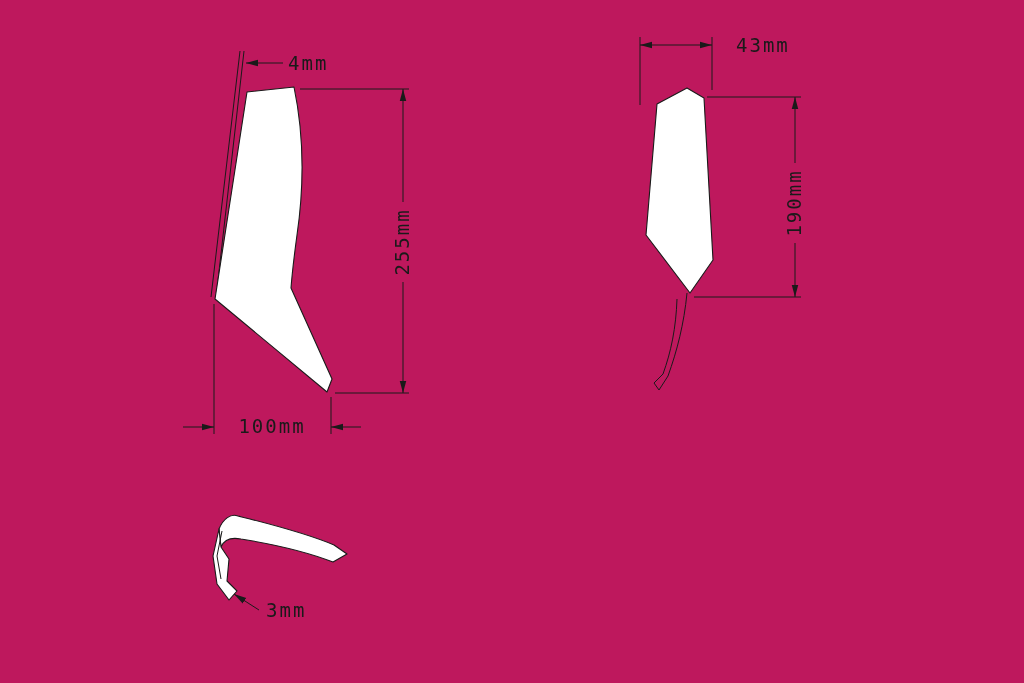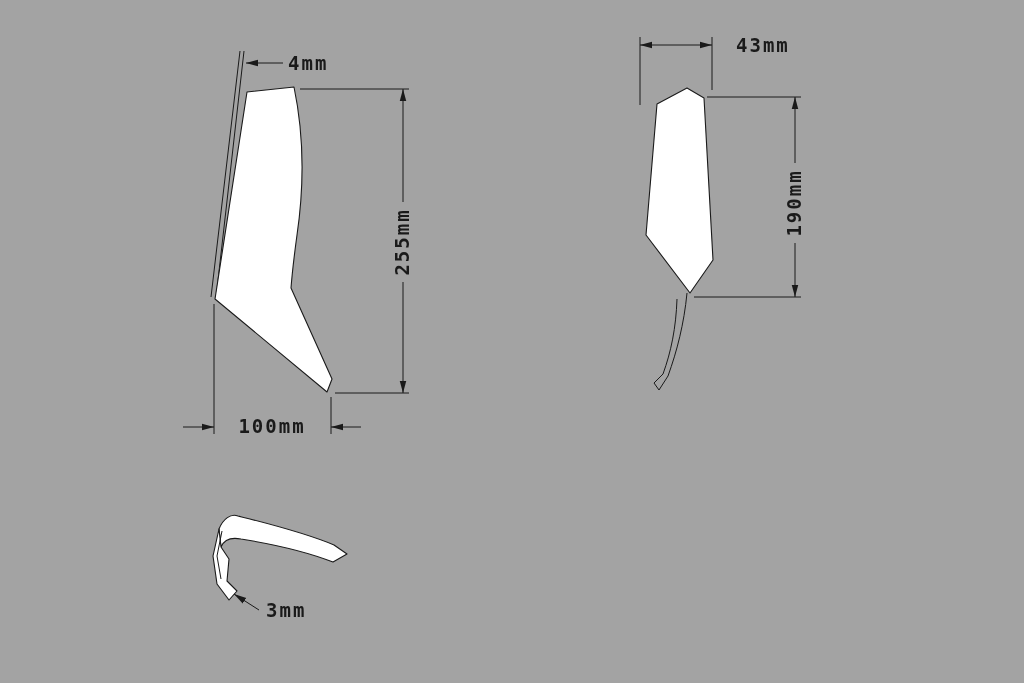--- a/index.html
+++ b/index.html
@@ -4,23 +4,22 @@
 <style>
   html, body {
     margin: 0;
     padding: 0;
     background: #ffffff;
   }
   .canvas {
     position: relative;
     width: 1024px;
     height: 683px;
-    background: #a3a3a3;
+    background: #be185d;
     overflow: hidden;
-    font-weight: bold;
   }
   svg {
     display: block;
   }
   .outline {
     fill: #ffffff;
     stroke: #1a1a1a;
     stroke-width: 1.1;
     stroke-linejoin: round;
   }

